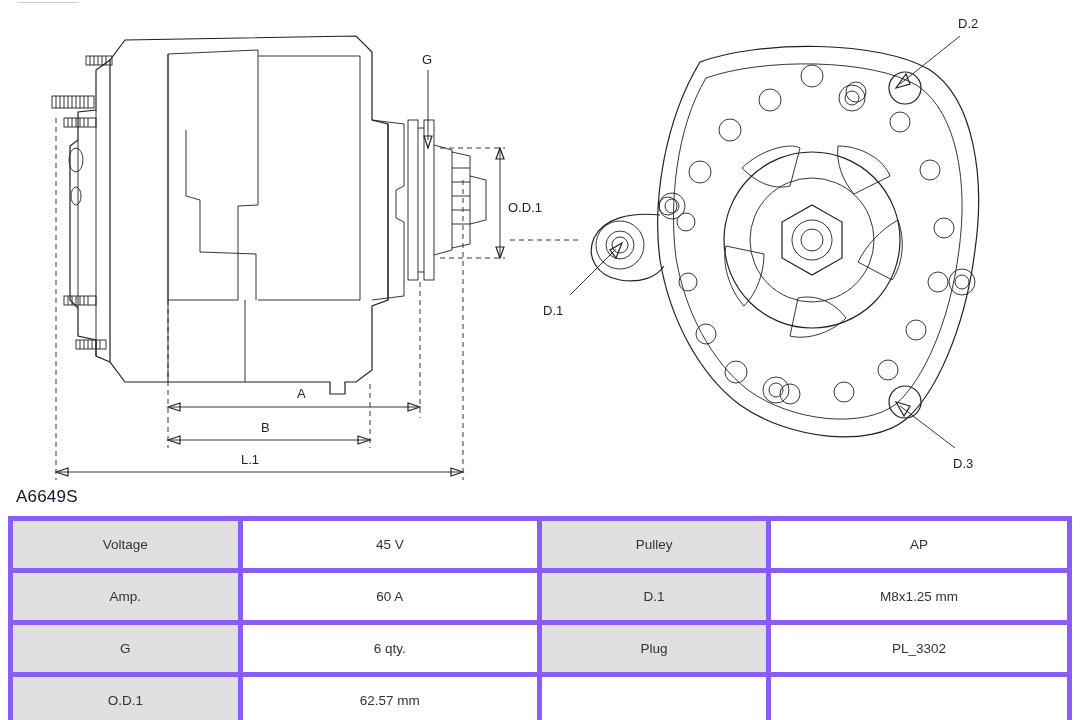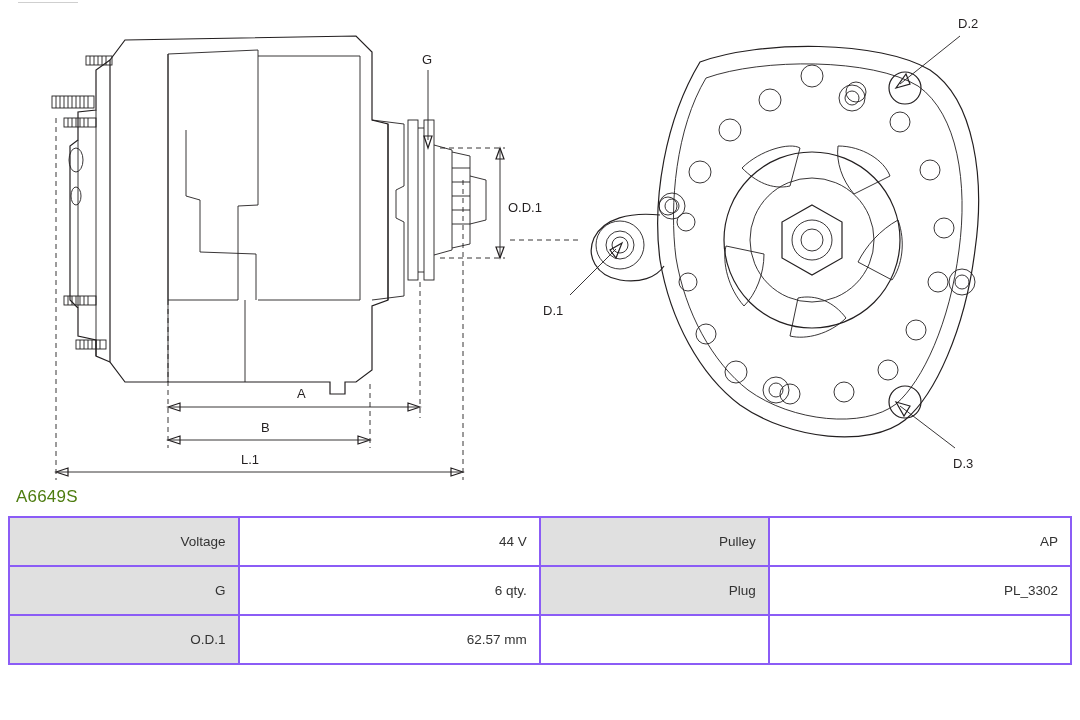--- a/index.html
+++ b/index.html
@@ -12,33 +12,34 @@
     overflow:hidden;
   }
   .top-rule{
     position:absolute;left:18px;top:2px;width:60px;height:1px;background:#cfcfcf;
   }
   .drawing{
     position:absolute;left:0;top:0;width:1080px;height:480px;
   }
   .part-no{
     position:absolute;left:16px;top:487px;
-    font-size:17px;color:#4d7c0f;font-weight:400;letter-spacing:.2px;
+    font-size:17px;color:#0f172a;font-weight:400;letter-spacing:.2px;
   }
   table.specs{
     position:absolute;left:8px;top:516px;
     width:1064px;
     border-collapse:collapse;
     font-size:13.5px;
   }
   table.specs td{
-    border:2px solid #8b5cf6;
+    border:5px solid #8b5cf6;
     height:31px;
     padding:8px 12px;
     line-height:31px;
+    text-align:center;
   }
   td.lbl{
     background:#e0e0e0;
     text-align:right;
     width:212px;
     color:#333;
   }
   td.val{
     background:#ffffff;
     text-align:right;
@@ -248,23 +249,29 @@
 
 </svg>
 </div>
 
 <div class="part-no">A6649S</div>
 
 <table class="specs">
   <tbody>
     <tr>
       <td class="lbl">Voltage</td>
-      <td class="val">44 V</td>
+      <td class="val">45 V</td>
       <td class="lbl">Pulley</td>
       <td class="val">AP</td>
+    </tr>
+    <tr>
+      <td class="lbl">Amp.</td>
+      <td class="val">60 A</td>
+      <td class="lbl">D.1</td>
+      <td class="val">M8x1.25 mm</td>
     </tr>
     <tr>
       <td class="lbl">G</td>
       <td class="val">6 qty.</td>
       <td class="lbl">Plug</td>
       <td class="val">PL_3302</td>
     </tr>
     <tr>
       <td class="lbl">O.D.1</td>
       <td class="val">62.57 mm</td>

